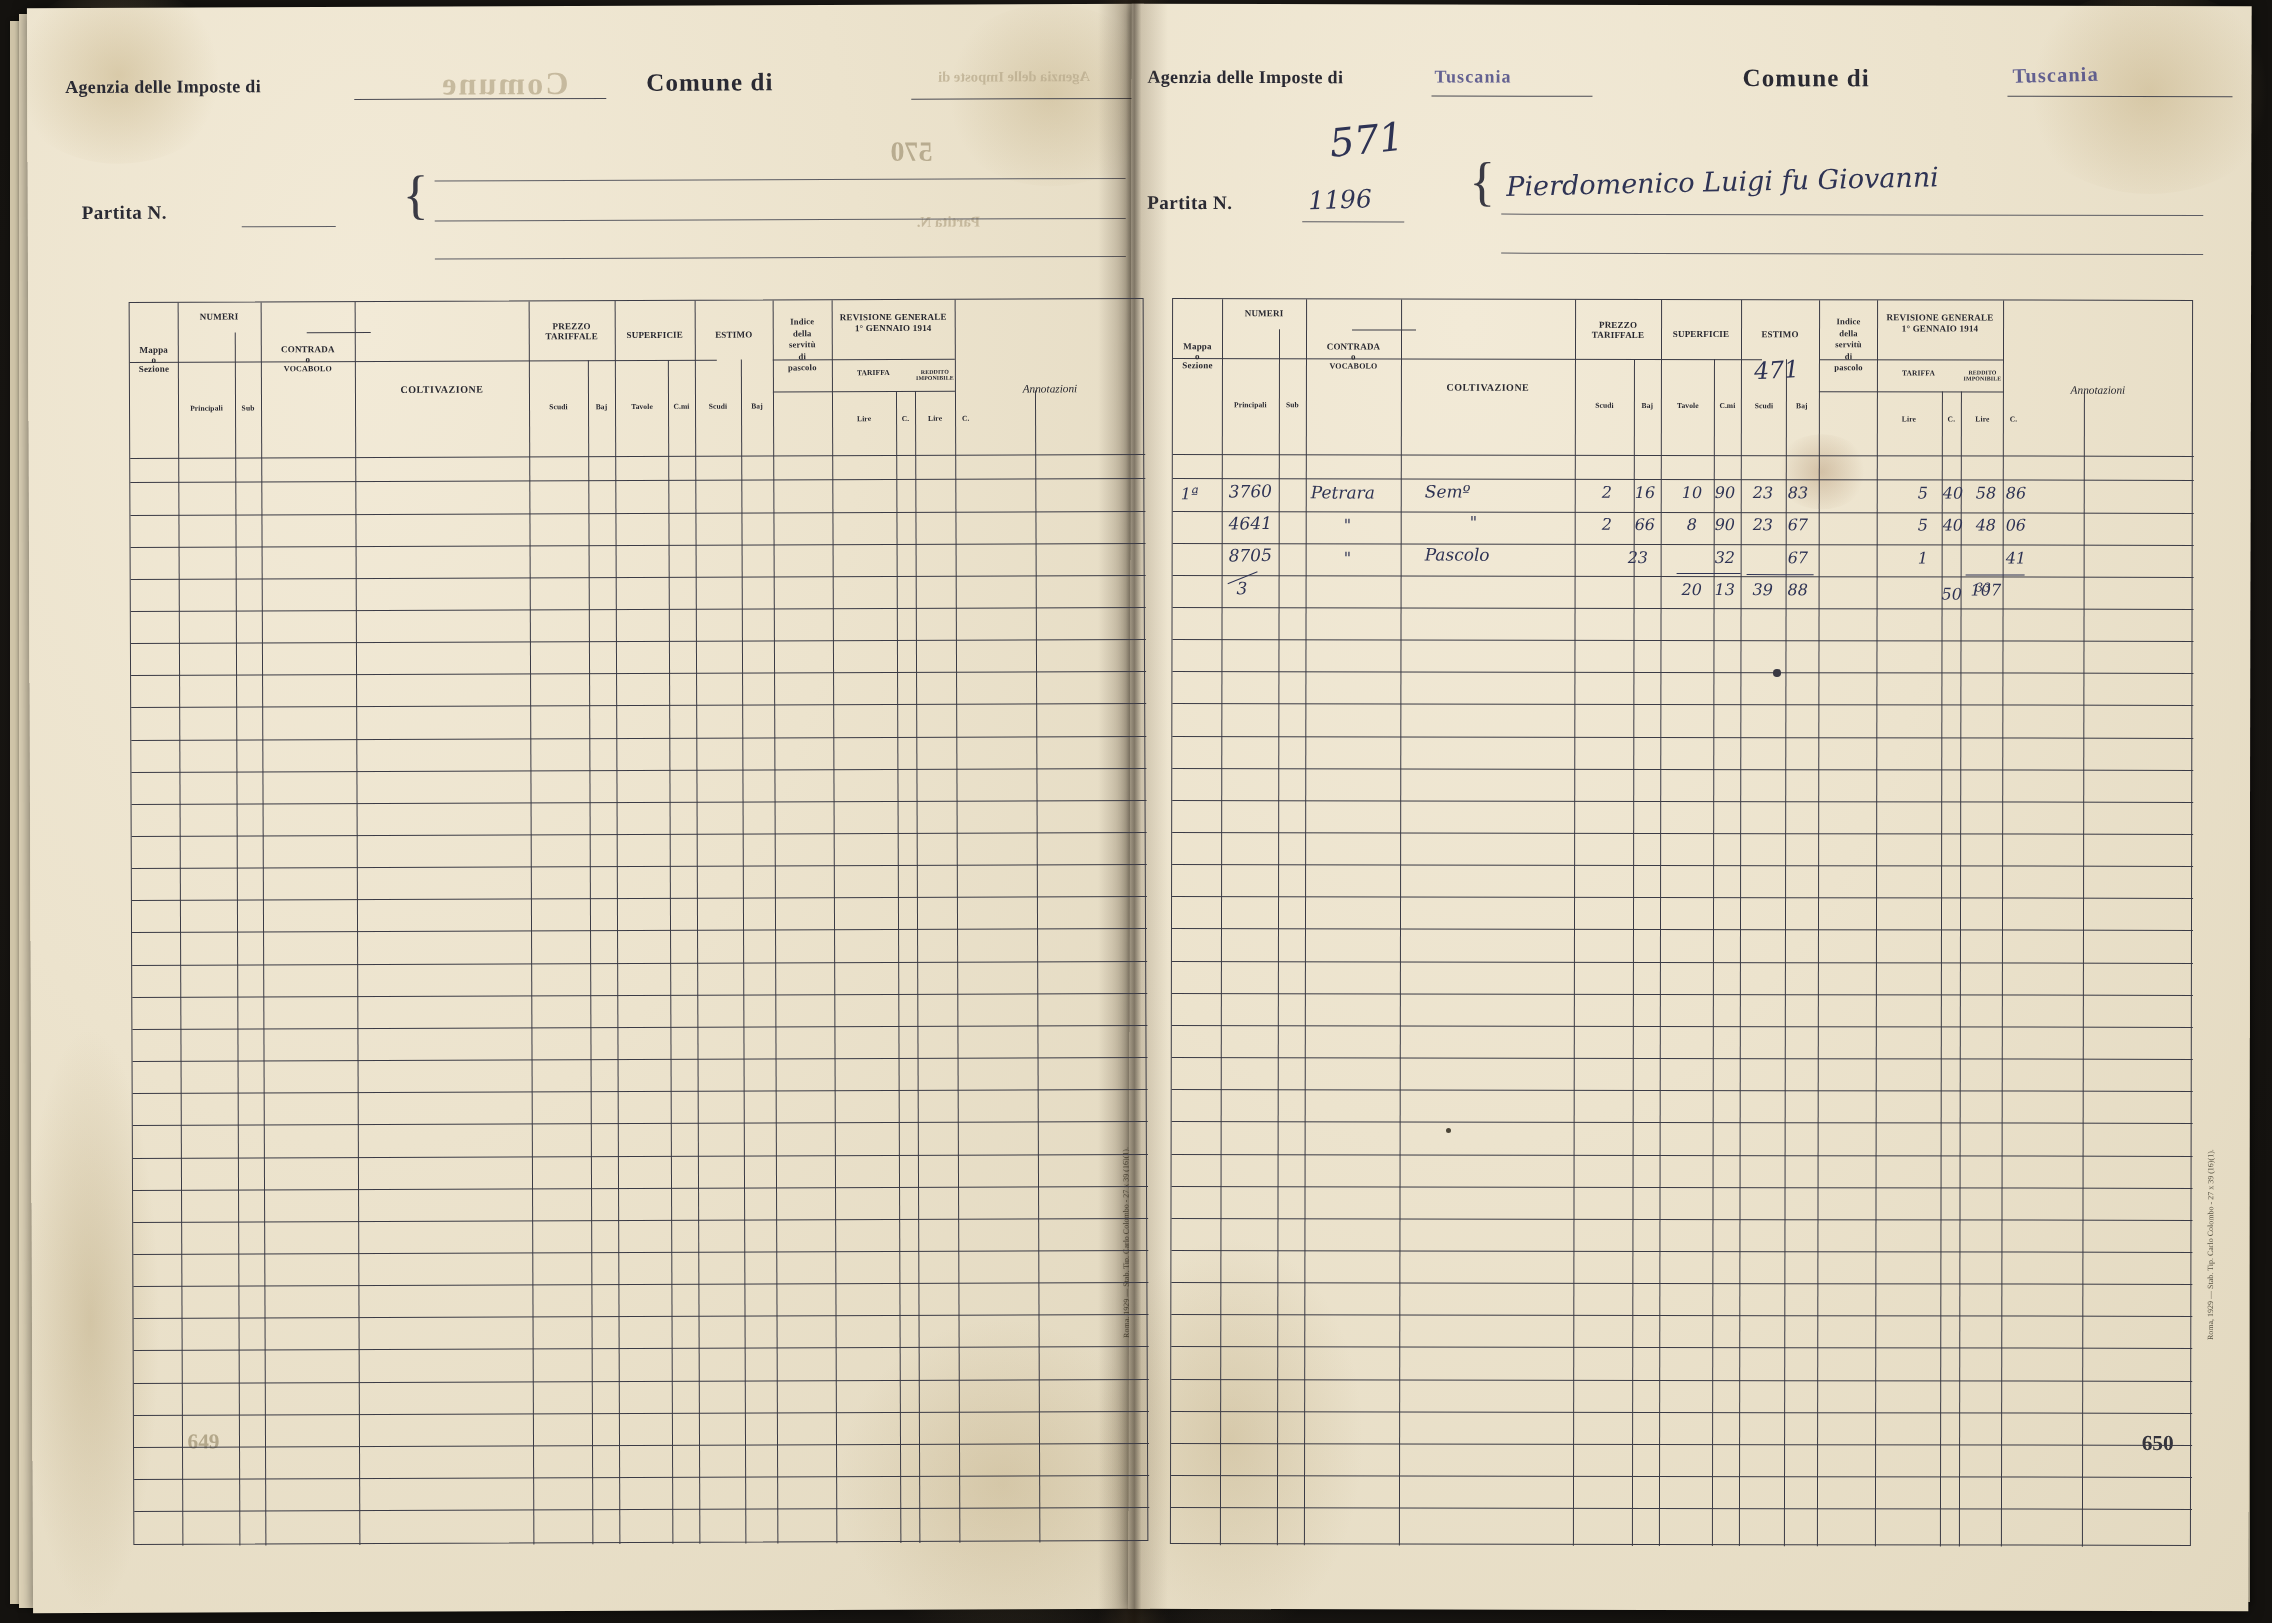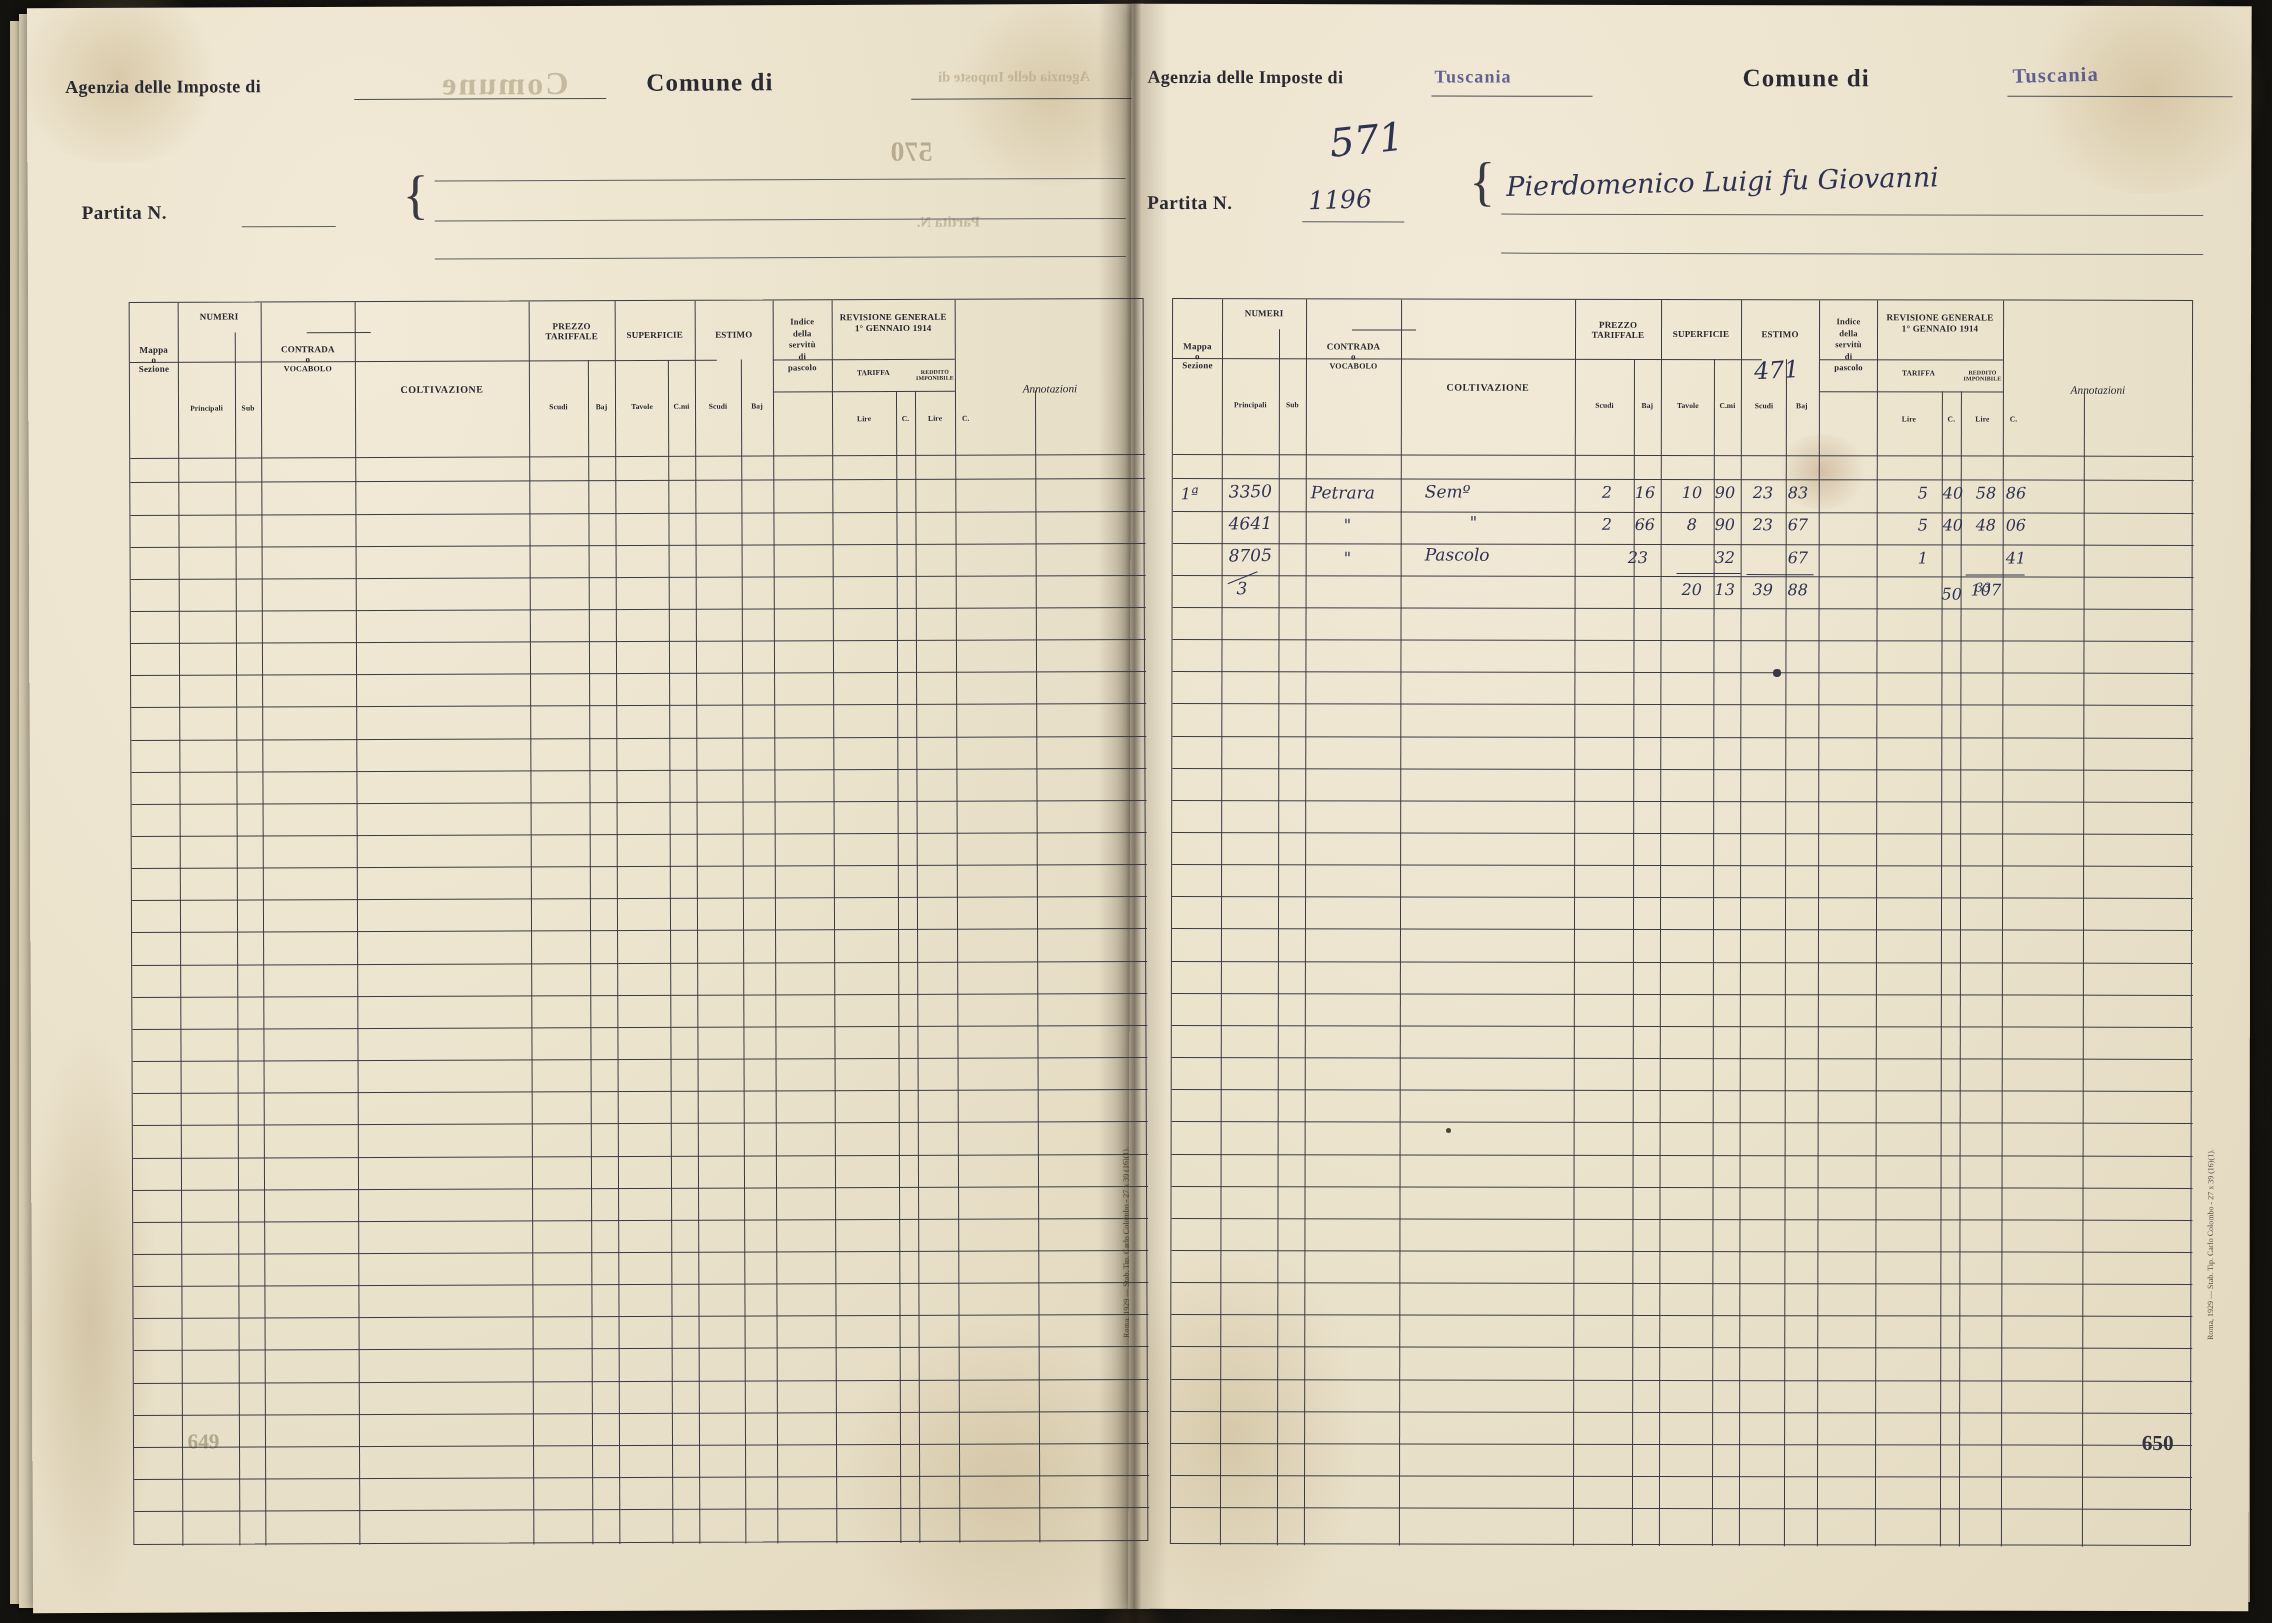--- a/index.html
+++ b/index.html
@@ -448,21 +448,21 @@
     <div class="hline" style="left:0;top:983px;width:1021px;"></div>
     <div class="hline" style="left:0;top:1015px;width:1021px;"></div>
     <div class="hline" style="left:0;top:1047px;width:1021px;"></div>
     <div class="hline" style="left:0;top:1080px;width:1021px;"></div>
     <div class="hline" style="left:0;top:1112px;width:1021px;"></div>
     <div class="hline" style="left:0;top:1144px;width:1021px;"></div>
     <div class="hline" style="left:0;top:1176px;width:1021px;"></div>
     <div class="hline" style="left:0;top:1208px;width:1021px;"></div>
 
     <div class="hand ink" style="left:8px;top:185px;font-size:16px;">1ª</div>
-    <div class="hand ink" style="left:56px;top:182px;font-size:17px;transform:rotate(-1deg);">3350</div>
+    <div class="hand ink" style="left:56px;top:182px;font-size:17px;transform:rotate(-1deg);">3760</div>
     <div class="hand ink" style="left:138px;top:183px;font-size:17px;">Petrara</div>
     <div class="hand ink" style="left:252px;top:182px;font-size:17px;">Semº</div>
     <div class="hand ink" style="left:429px;top:183px;font-size:16px;">2</div>
     <div class="hand ink" style="left:462px;top:183px;font-size:16px;">16</div>
     <div class="hand ink" style="left:509px;top:183px;font-size:16px;">10</div>
     <div class="hand ink" style="left:542px;top:183px;font-size:16px;">90</div>
     <div class="hand ink" style="left:580px;top:183px;font-size:16px;">23</div>
     <div class="hand ink" style="left:615px;top:183px;font-size:16px;">83</div>
     <div class="hand ink" style="left:745px;top:183px;font-size:16px;">5</div>
     <div class="hand ink" style="left:770px;top:183px;font-size:16px;">40</div>

